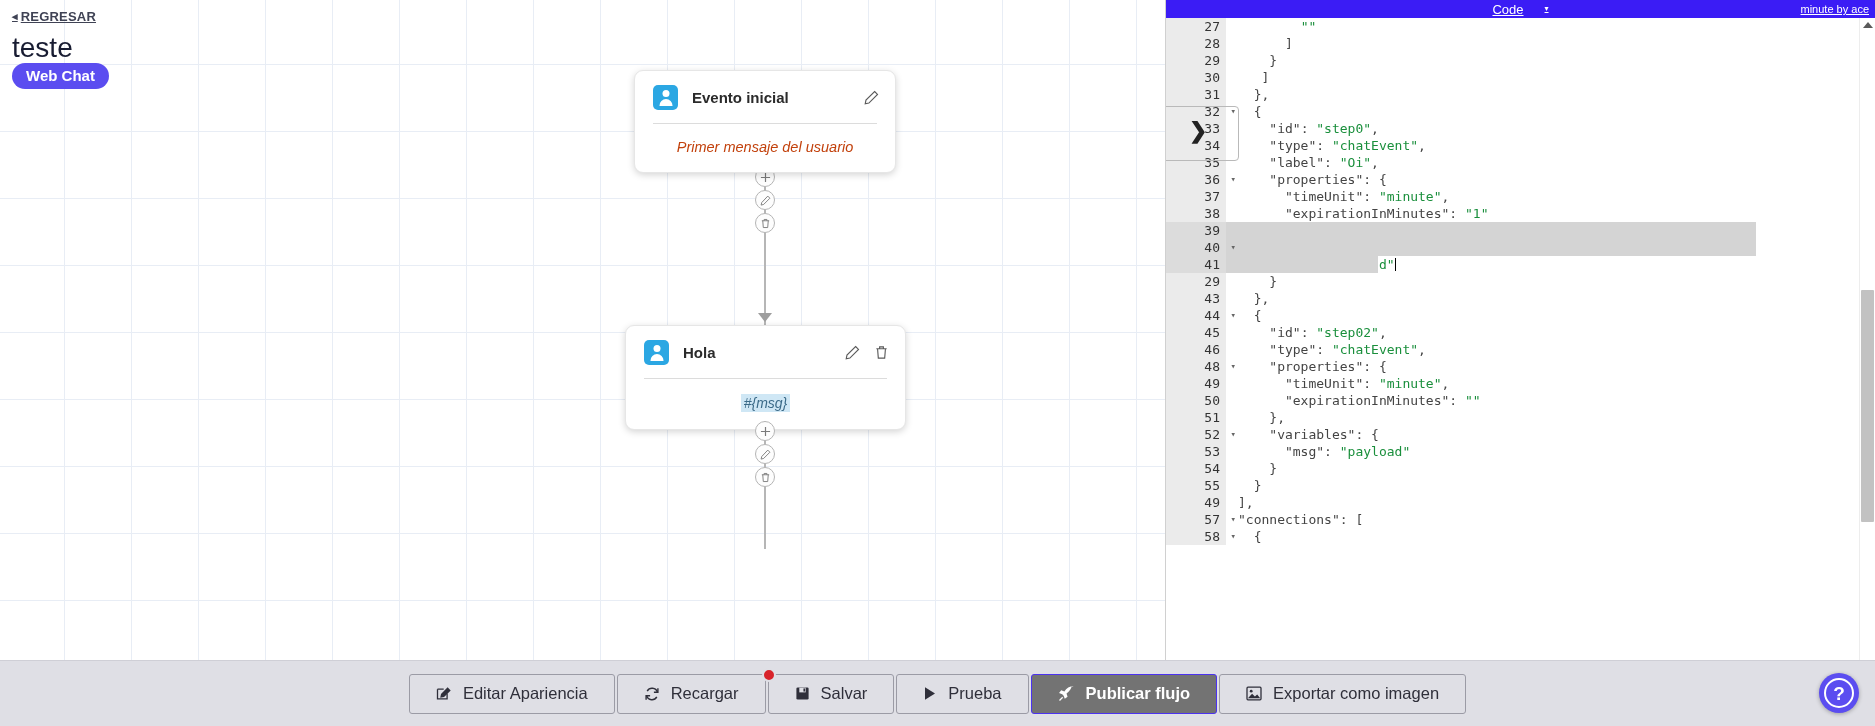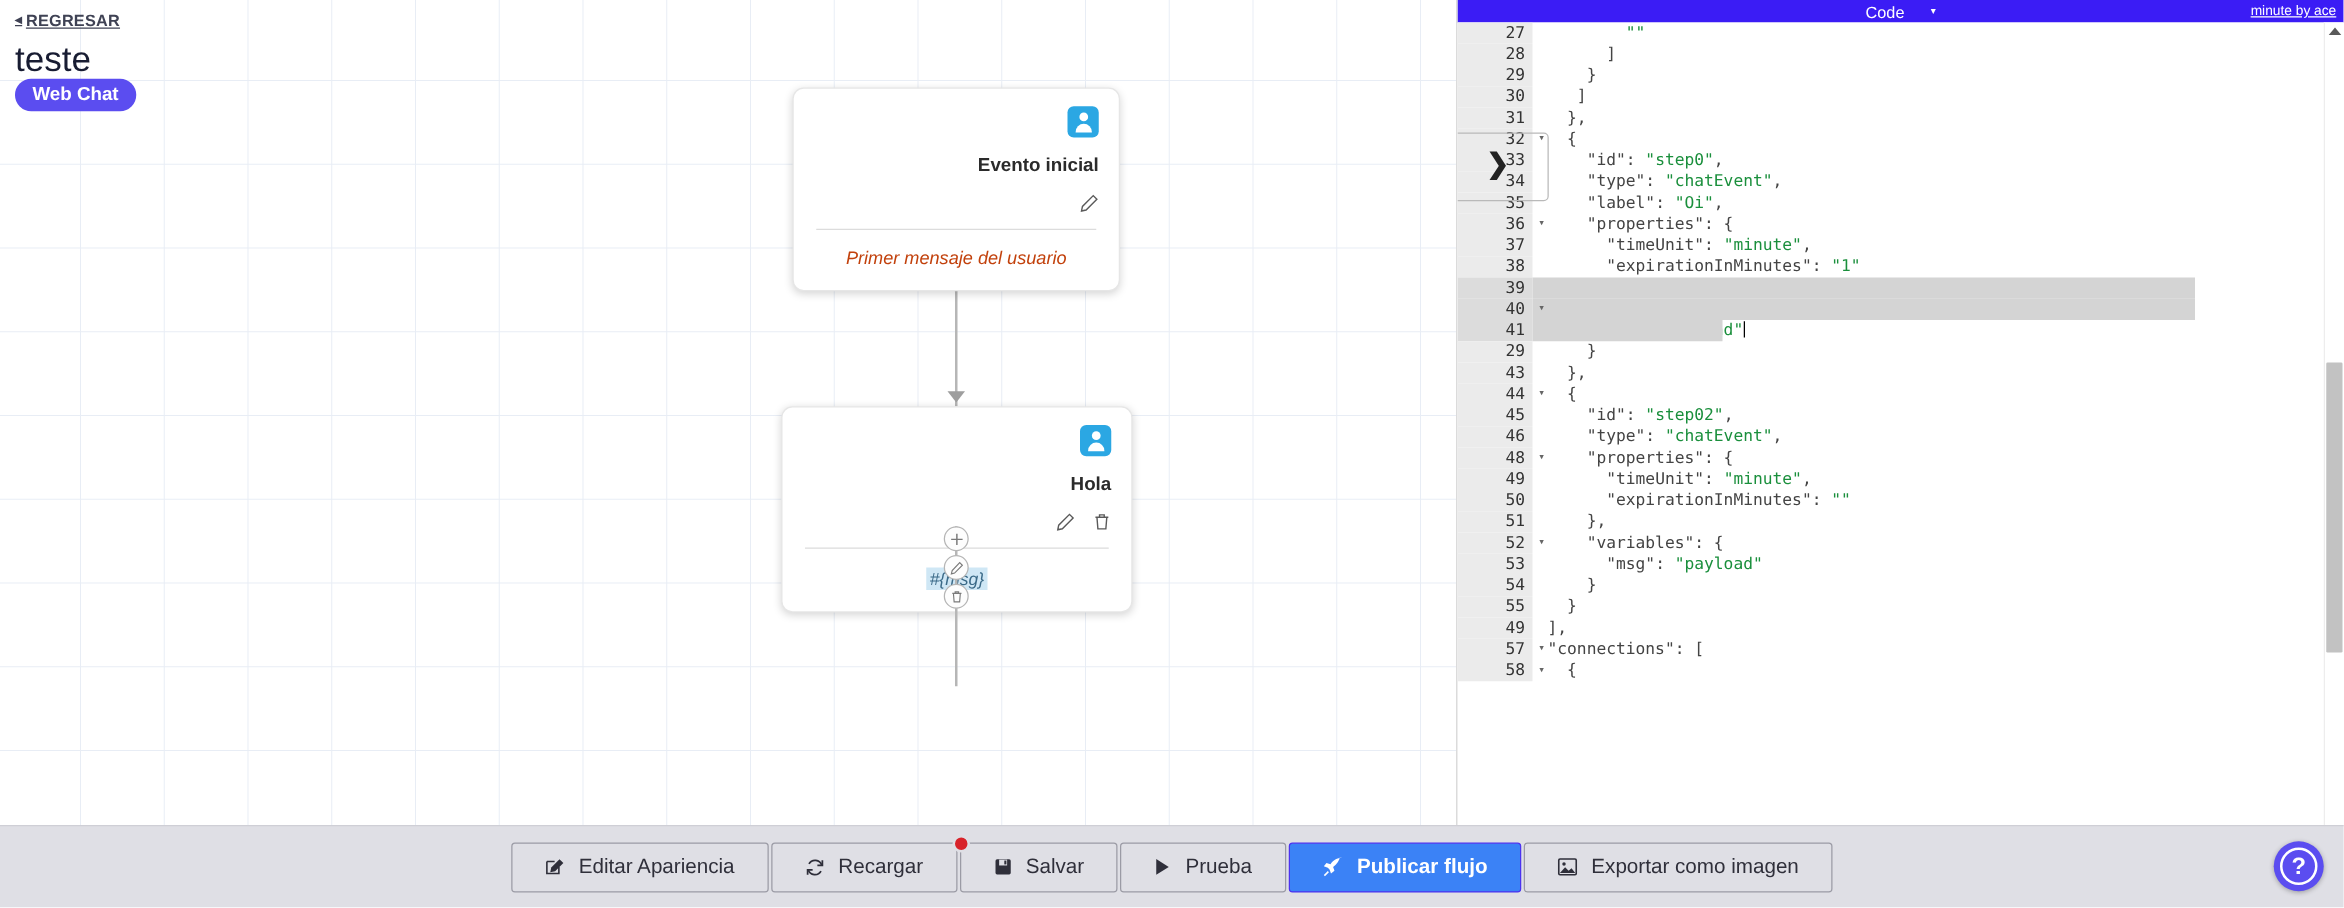--- a/index.html
+++ b/index.html
@@ -47,24 +47,23 @@
 
   
   .node {
     position: absolute;
     background: #fff;
     border-radius: 9px;
     box-shadow: 0 2px 7px rgba(0,0,0,.17);
     border: 1px solid #e6e6e6;
   }
   .node-head {
-    display: flex; align-items: flex-end;
+    display: flex; align-items: center;
     padding: 14px 16px 13px 18px;
     gap: 14px;
-    flex-direction: column;
   }
   .node-avatar {
     width: 25px; height: 25px; border-radius: 5px;
     background: #2ba7e3; flex: none;
     position: relative;
   }
   .node-avatar::before {
     content: ""; position: absolute; left: 50%; top: 5px;
     transform: translateX(-50%);
     width: 7px; height: 7px; border-radius: 50%; background: #fff;
@@ -134,21 +133,21 @@
     overflow: hidden;
   }
   #code-topbar {
     height: 18px; background: #3b1cf5;
     display: flex; align-items: center; position: relative;
     color: #fff; font-size: 12px;
   }
   #code-topbar .ct-title {
     position: absolute; left: 50%; transform: translateX(-50%);
     display: flex; align-items: center; gap: 21px;
-    font-size: 13px; cursor: pointer;
+    font-size: 13px; cursor: pointer; text-decoration: underline;
   }
   #code-topbar .ct-title .caret {
     font-size: 8px; line-height: 1;
   }
   #code-topbar .ct-powered {
     position: absolute; right: 6px;
     font-size: 11px; color: #ffffff; text-decoration: underline;
     cursor: pointer;
   }
   #code-area {
@@ -244,21 +243,21 @@
     position: relative;
     display: flex; align-items: center; justify-content: center;
     gap: 11px;
     height: 40px; padding: 0 26px;
     background: #dfdfe5; border: 1px solid #9b9ba5;
     border-radius: 3px;
     font-size: 16.5px; color: #2f2f3a;
     cursor: pointer; white-space: nowrap;
   }
   .tb-btn.primary {
-    background: #3b82f6; border-color: #4b32f0; color: #fff;
+    background: #737373; border-color: #4b32f0; color: #fff;
     font-weight: bold;
   }
   .tb-btn svg { display: block; }
   .tb-dot {
     position: absolute; left: -7px; top: -7px;
     width: 14px; height: 14px; border-radius: 50%;
     background: #d8232a; border: 2px solid #dfdfe5;
   }
   #help-fab {
     position: absolute; right: 16px; bottom: 13px;

